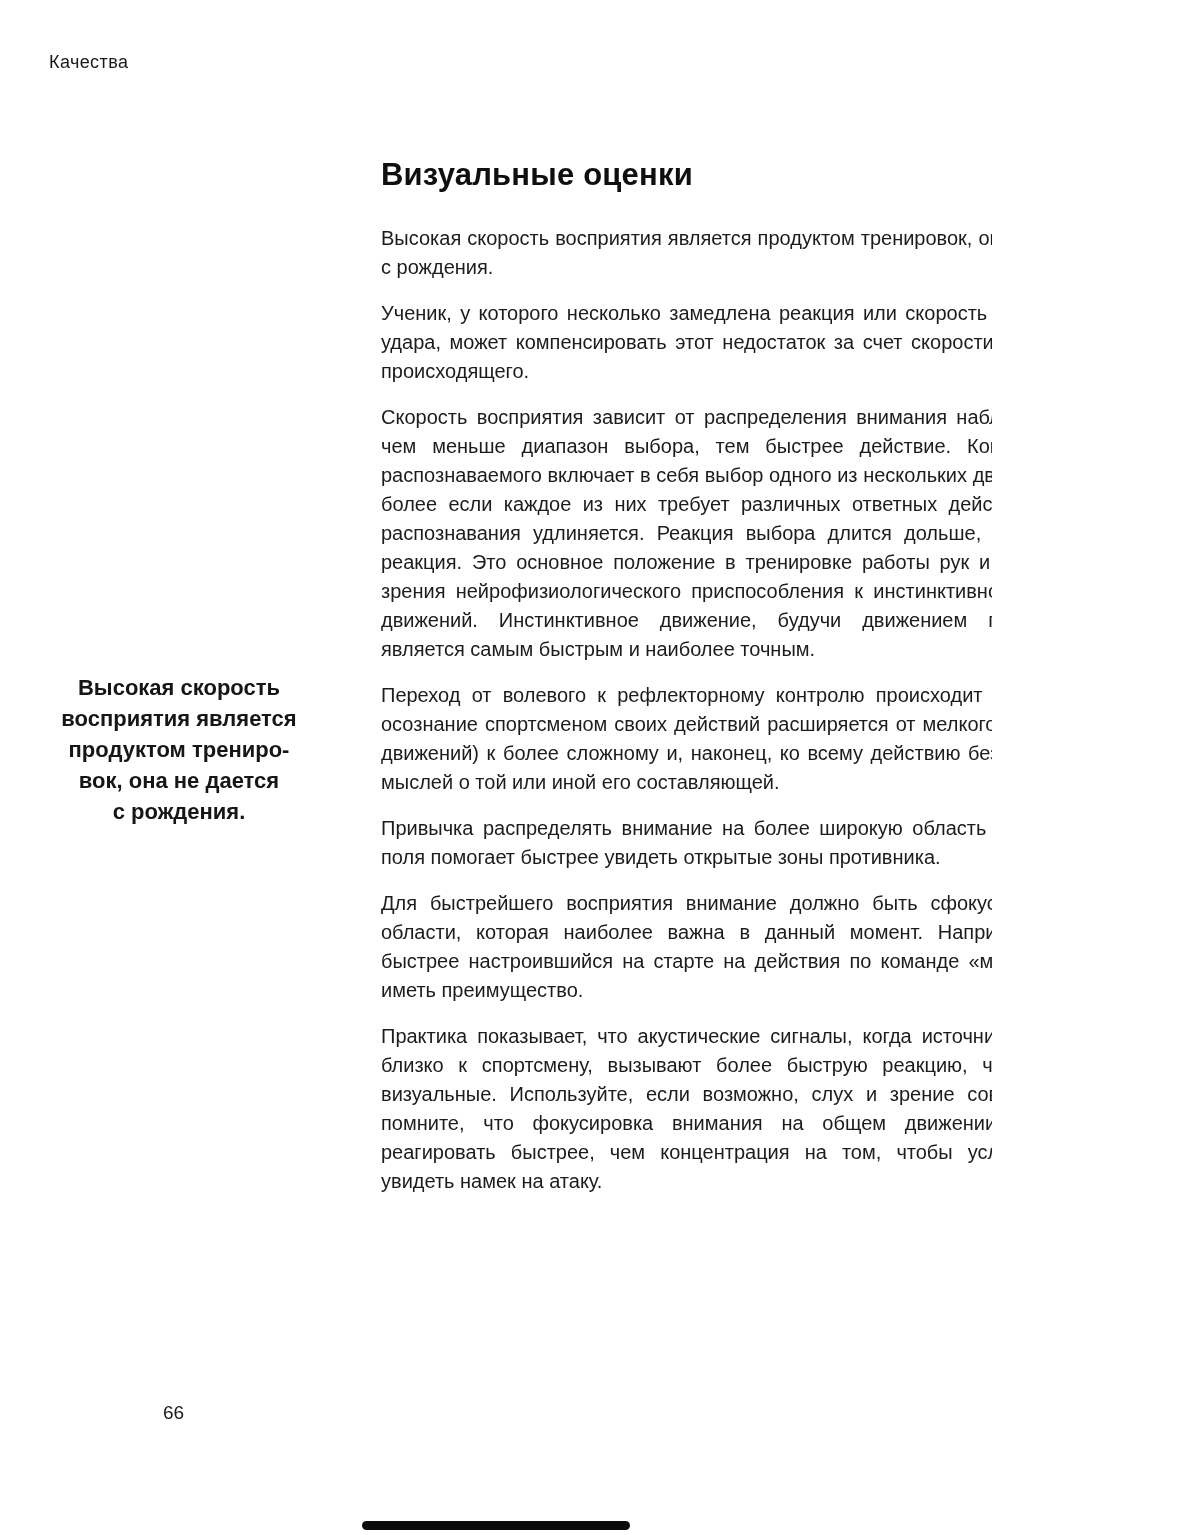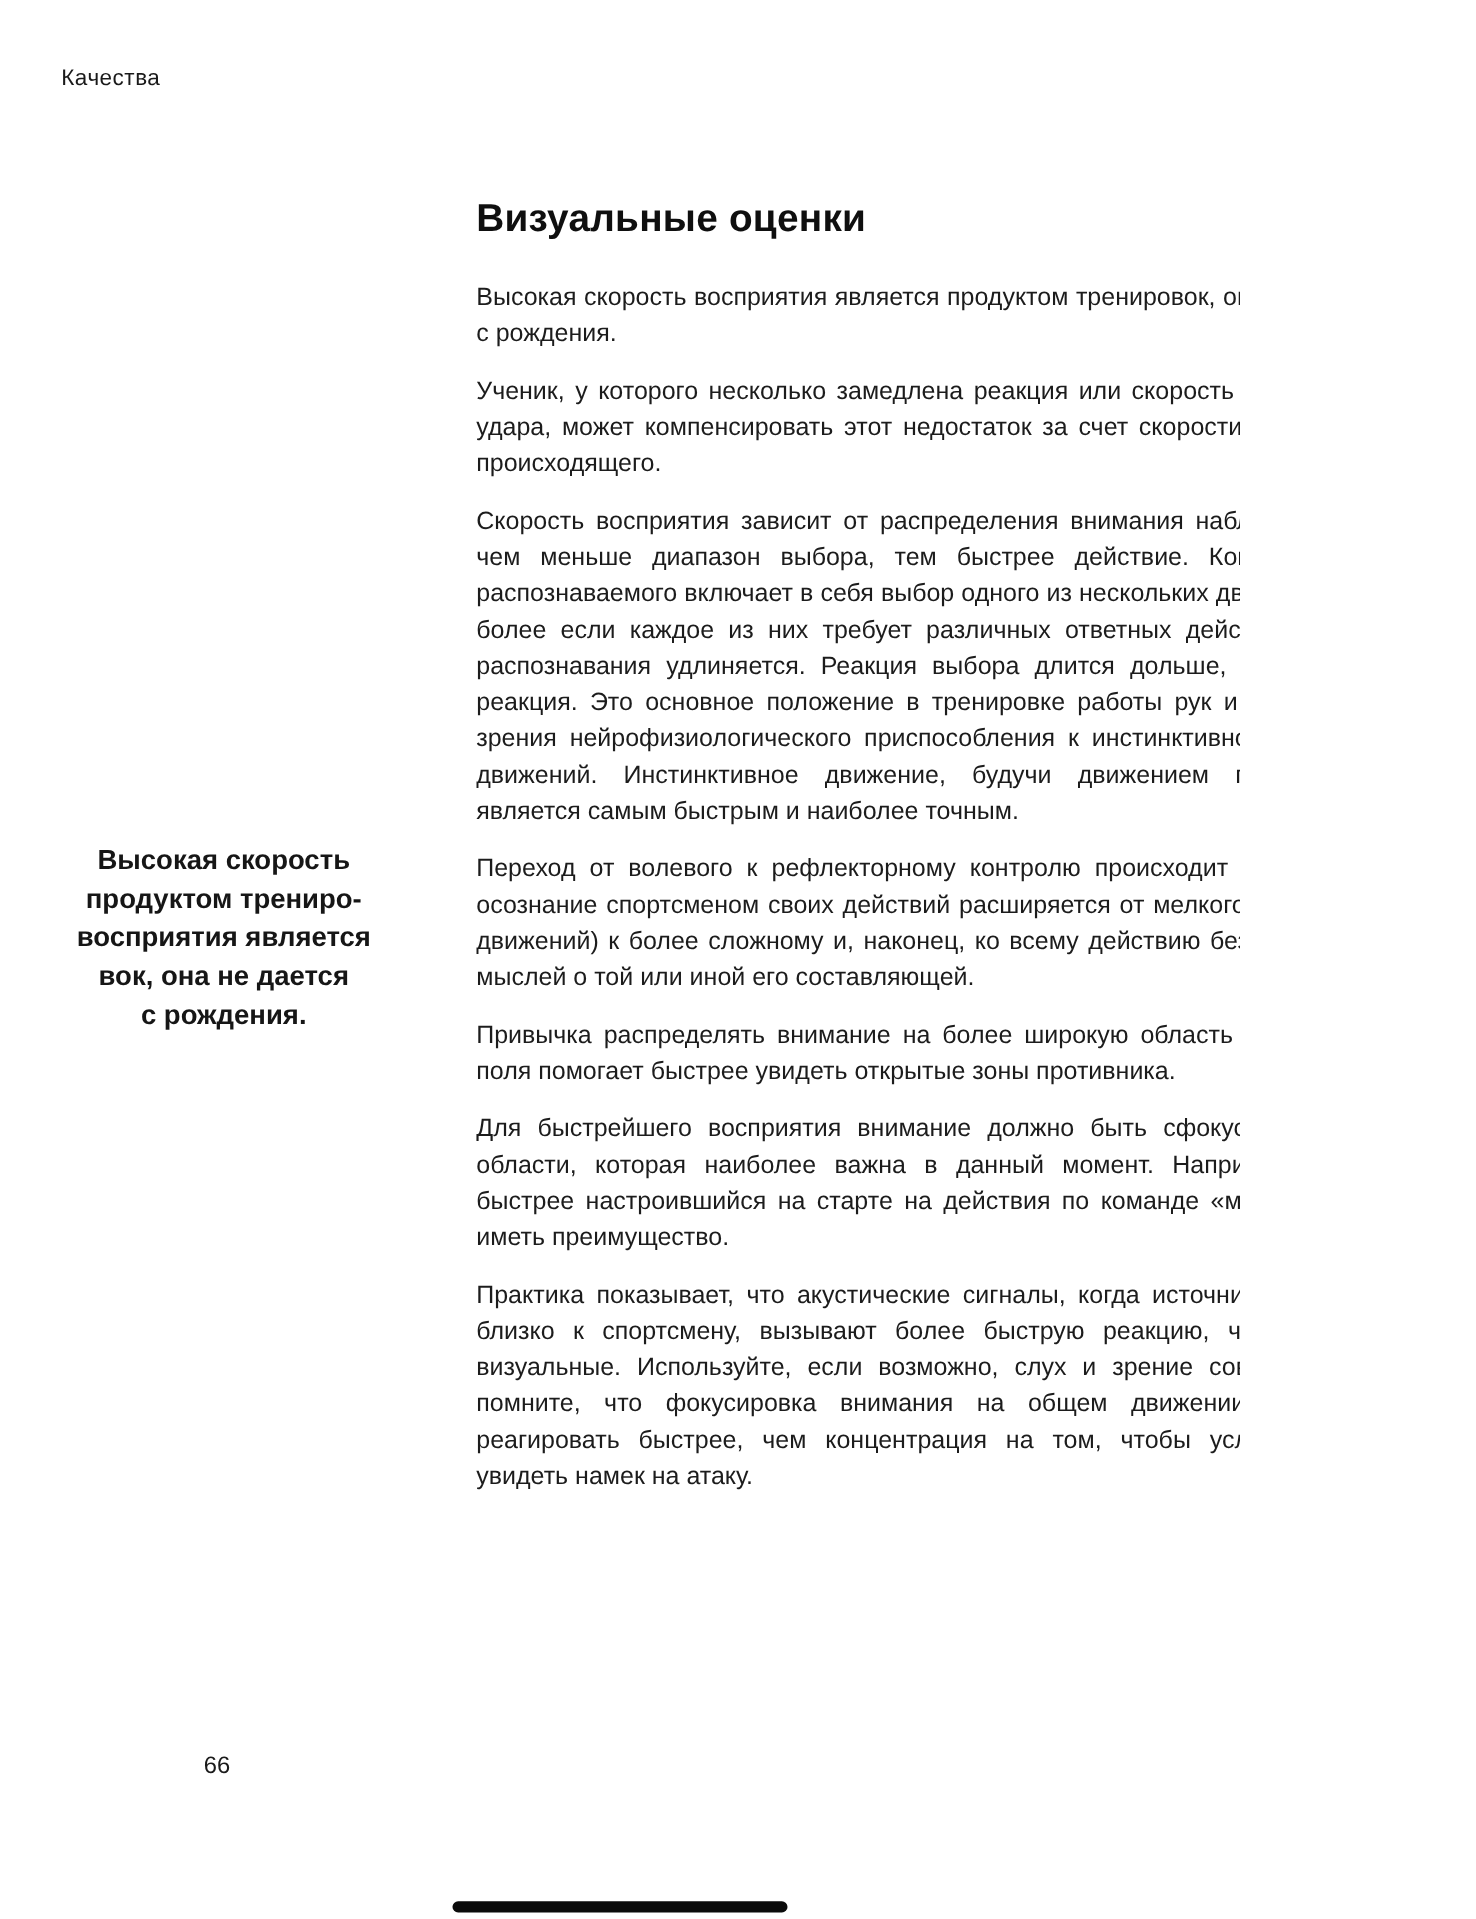--- a/index.html
+++ b/index.html
@@ -80,22 +80,22 @@
 </style>
 </head>
 <body>
 
 <div class="page">
 
   <div class="running-head">Качества</div>
 
   <aside class="pullquote">
     <span>Высокая скорость</span>
+    <span>восприятия является</span>
     <span>продуктом трениро-</span>
-    <span>восприятия является</span>
     <span>вок, она не дается</span>
     <span>с рождения.</span>
   </aside>
 
   <main class="content">
     <h1 class="title">Визуальные оценки</h1>
 
     <p class="para">Высокая скорость восприятия является продуктом тренировок, она не дается с рождения.</p>
     <p class="para">Ученик, у которого несколько замедлена реакция или скорость выполнения удара, может компенсировать этот недостаток за счет скорости восприятия происходящего.</p>
     <p class="para">Скорость восприятия зависит от распределения внимания наблюдателя — чем меньше диапазон выбора, тем быстрее действие. Когда область распознаваемого включает в себя выбор одного из нескольких движений, тем более если каждое из них требует различных ответных действий, время распознавания удлиняется. Реакция выбора длится дольше, чем прямая реакция. Это основное положение в тренировке работы рук и ног с точки зрения нейрофизиологического приспособления к инстинктивной экономии движений. Инстинктивное движение, будучи движением простейшим, является самым быстрым и наиболее точным.</p>

